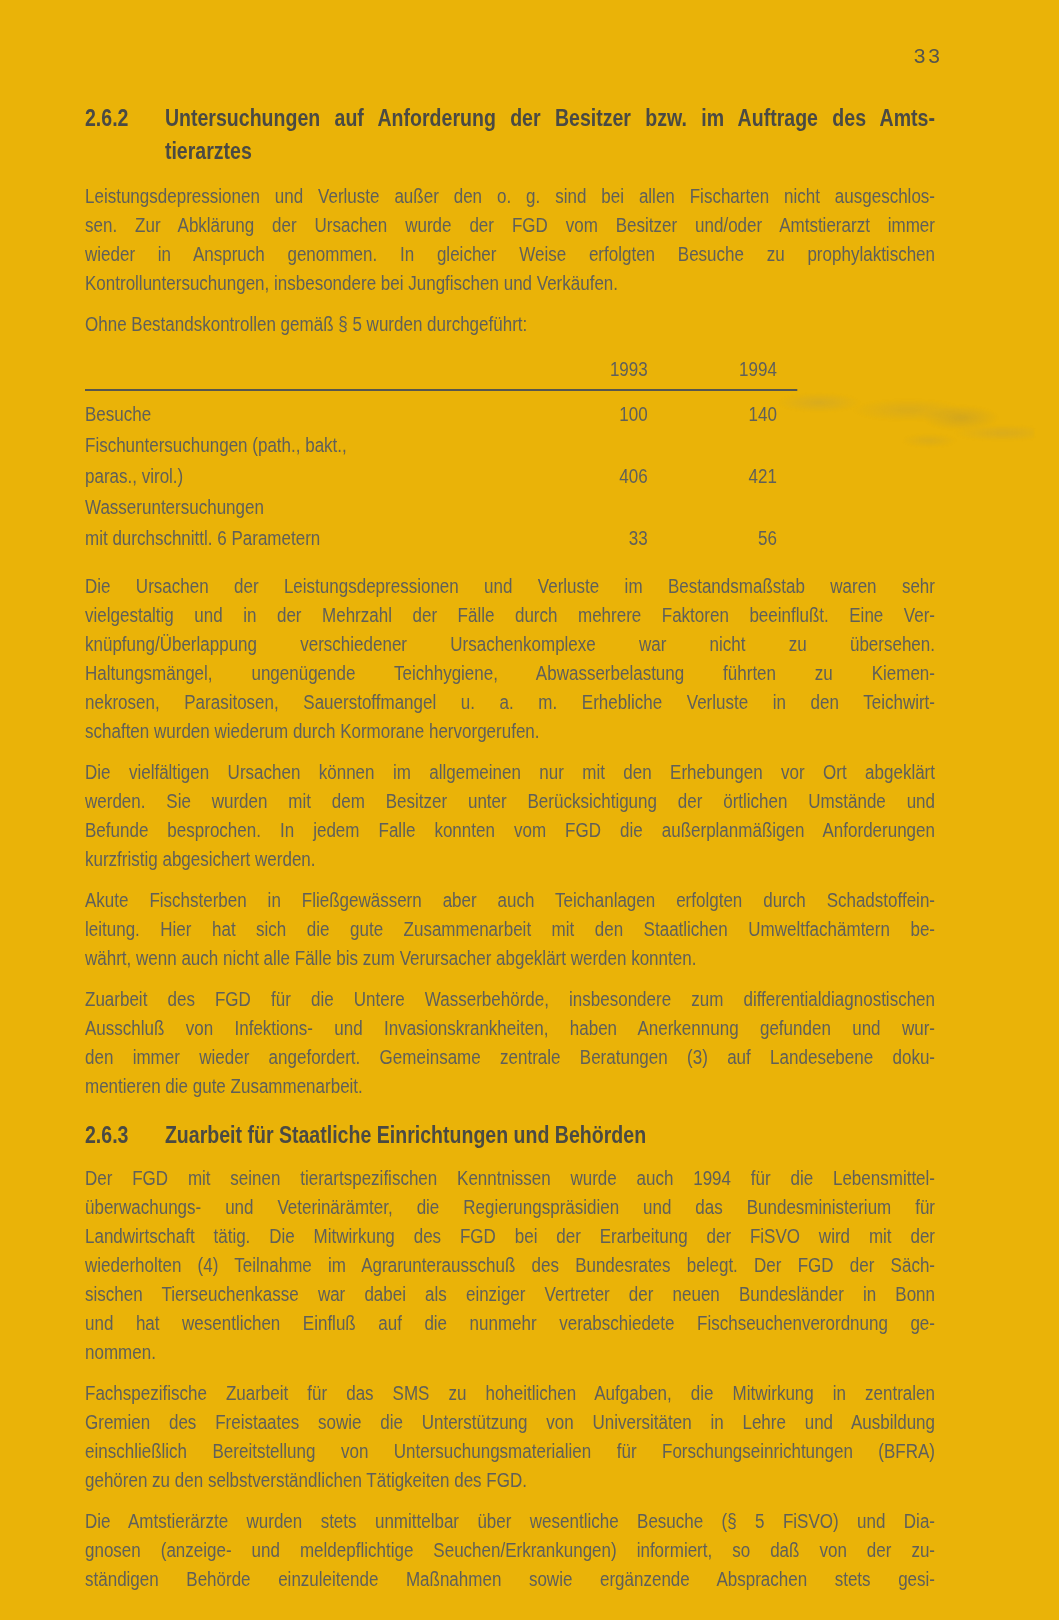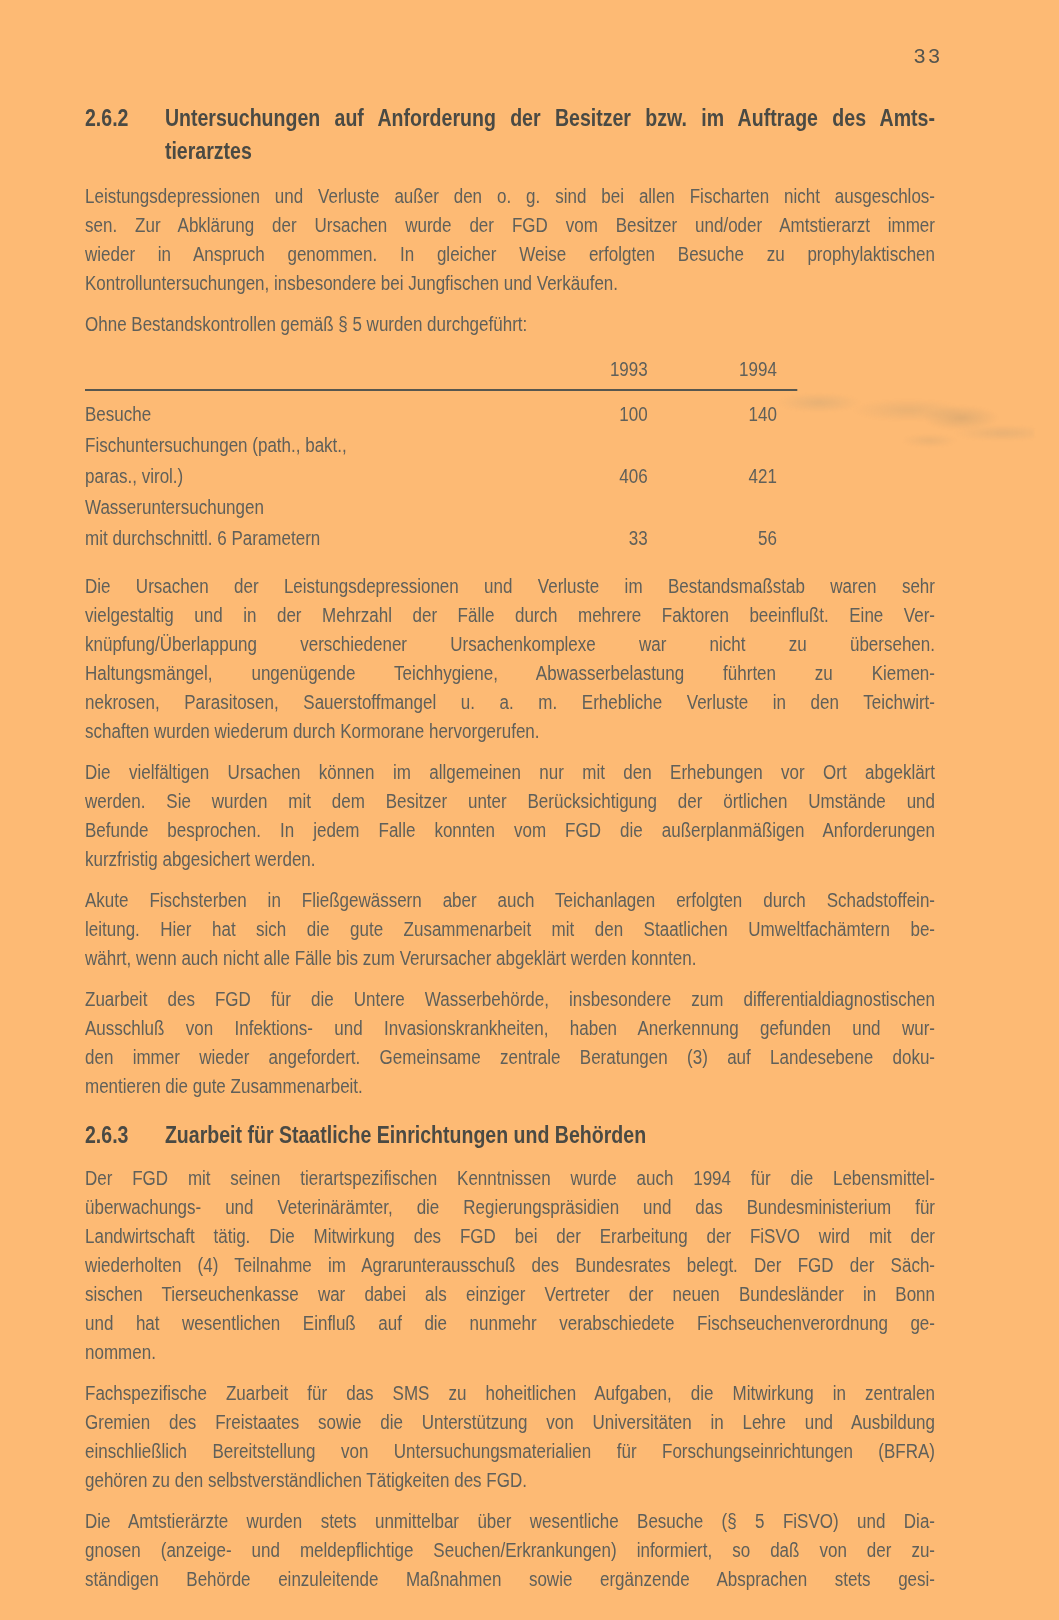--- a/index.html
+++ b/index.html
@@ -3,21 +3,21 @@
 <meta charset="utf-8">
 <style>
   html,body{margin:0;padding:0;}
   body{
     width:1059px;height:1620px;
     background:#ffffff;
     font-family:"Liberation Sans","DejaVu Sans",sans-serif;
   }
   .page{
     position:relative;width:1059px;height:1620px;
-    background:#fdba74;overflow:hidden;
+    background:#eab308;overflow:hidden;
     color:#60605a;
   }
   .pagenum{
     position:absolute;top:44px;right:116px;
     font-size:21px;letter-spacing:3px;color:#55554e;
   }
   .content{position:absolute;left:85px;top:102px;}
   .inner{width:1000px;transform:scaleX(0.85);transform-origin:0 0;}
 
   .heading{

